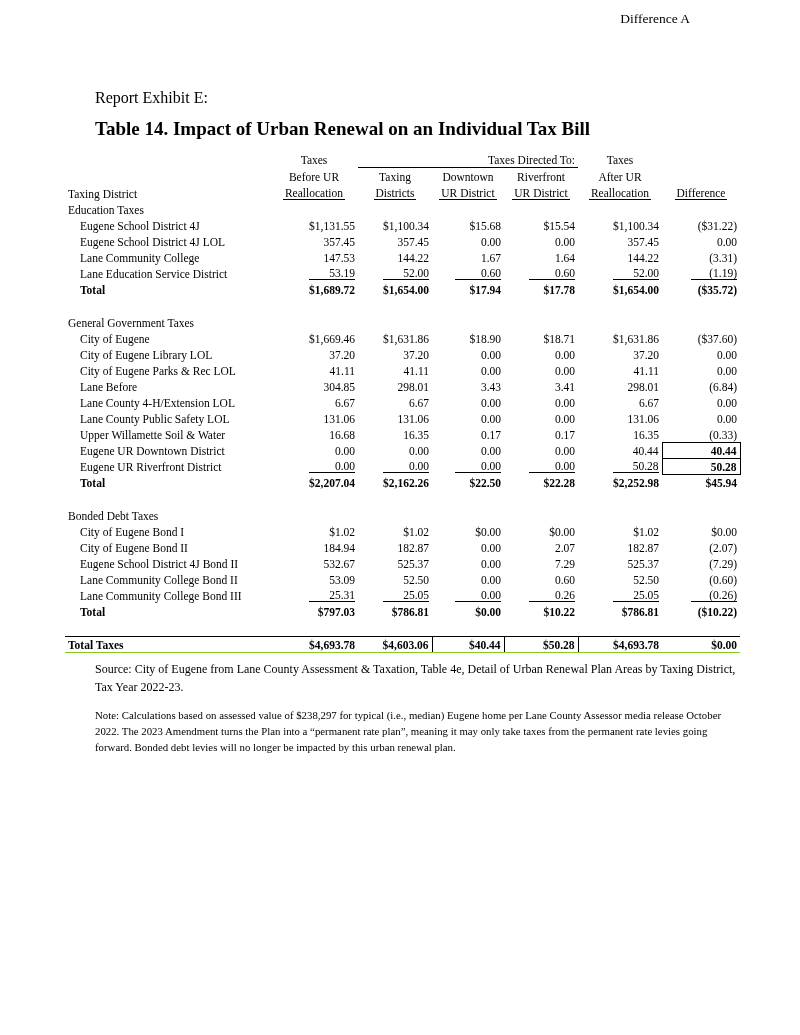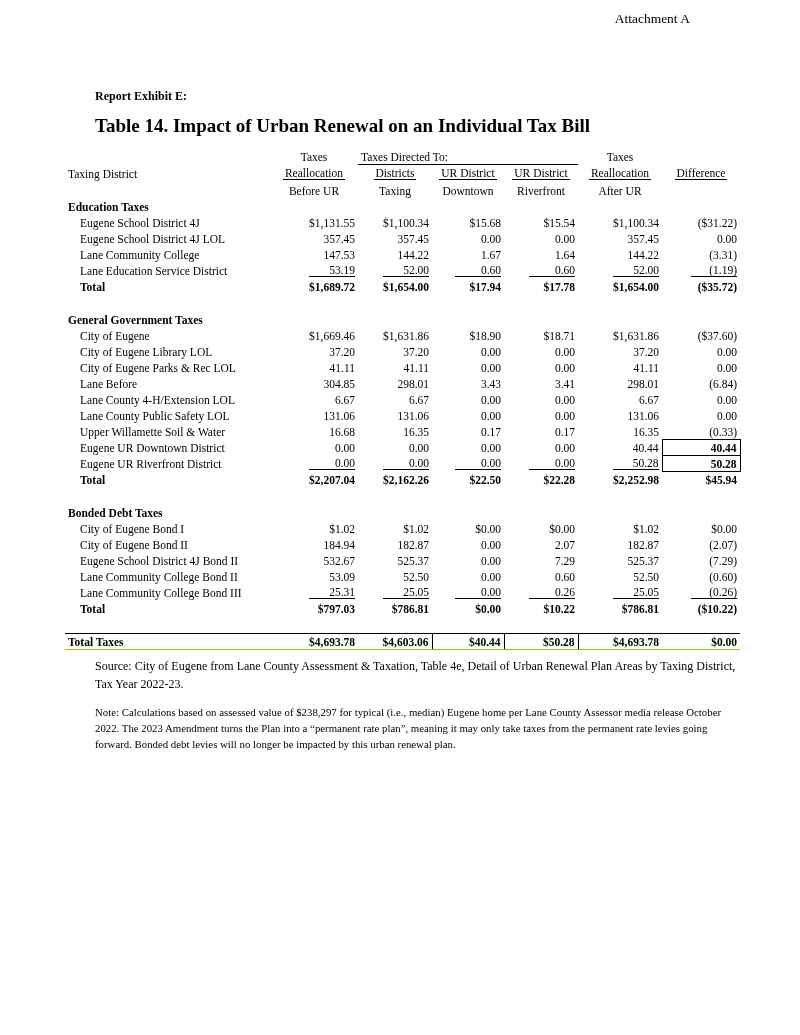--- a/index.html
+++ b/index.html
@@ -5,50 +5,50 @@
   * { box-sizing: border-box; }
   html, body { margin: 0; padding: 0; background: #ffffff; }
   .page {
     width: 800px; height: 1035px; position: relative; margin: 0 auto;
     background: #ffffff; color: #000;
     font-family: "Liberation Serif", "DejaVu Serif", serif;
     overflow: hidden;
   }
   .attachment-label { position: absolute; top: 11px; right: 110px; font-size: 13.5px; }
   .content { position: absolute; top: 89px; left: 65px; width: 695px; }
-  .report-title { font-size: 12px; font-weight: 700; margin: 0 0 11px 30px; }
+  .report-title { font-size: 16px; font-weight: 400; margin: 0 0 11px 30px; }
   .table-title  { font-size: 19px; font-weight: 700; margin: 0 0 10px 30px; }
 
   table.tax-table { border-collapse: collapse; table-layout: fixed; width: 675px; margin-top: 4px; }
   th, td { padding: 1px 3px; height: 16px; vertical-align: bottom; font-weight: 400; font-size: 11.5px; }
   thead th { height: 17px; }
   .num { text-align: right; }
   .label { text-align: left; }
   .hdr-ctr { text-align: center; }
-  .directed-cell { text-align: left; border-bottom: 1px solid #000; }
+  .directed-cell { text-align: right; border-bottom: 1px solid #000; }
   .hul { display: inline-block; border-bottom: 1px solid #000; padding: 0 2px; }
-  .section-row td { font-weight: 700; }
+  .section-row td { font-weight: 400; }
   .indent { padding-left: 15px; }
   .total-row td { font-weight: 700; }
   .uval { display: inline-block; min-width: 46px; border-bottom: 1px solid #000; text-align: right; }
   .boxed { border: 1px solid #000; font-weight: 700; }
   .spacer-row td { height: 17px; }
   .grand-row td { font-weight: 700; border-top: 1px solid #000; border-bottom: 1px solid #84cc16; }
 
   .source-note { font-size: 12px; line-height: 1.5; margin: 7px 0 0 30px; width: 648px; }
   .calc-note   { font-size: 10.8px; line-height: 1.5; margin: 11px 0 0 30px; width: 648px; }
   .footer { position: absolute; top: 1055px; left: 344px; font-size: 14px; white-space: nowrap; }
   .footer .gap { display: inline-block; width: 8px; }
 </style>
 </head>
 <body>
 
 <div class="page">
 
-  <div class="attachment-label">Attachment A</div>
+  <div class="attachment-label">Difference A</div>
 
   <div class="content">
     <h1 class="report-title">Report Exhibit E:</h1>
     <h2 class="table-title">Table 14. Impact of Urban Renewal on an Individual Tax Bill</h2>
 
     <table class="tax-table">
       <colgroup>
         <col style="width:205px">
           <col style="width:88px">
           <col style="width:74px">
@@ -59,37 +59,37 @@
       </colgroup>
       <thead>
         <tr>
           <th class="label"></th>
           <th class="hdr-ctr">Taxes</th>
           <th class="directed-cell" colspan="3">Taxes Directed To:</th>
           <th class="hdr-ctr">Taxes</th>
           <th></th>
         </tr>
         <tr>
+          <th class="label"></th>
+          <th class="hdr-ctr">Before UR</th>
+          <th class="hdr-ctr">Taxing</th>
+          <th class="hdr-ctr">Downtown</th>
+          <th class="hdr-ctr">Riverfront</th>
+          <th class="hdr-ctr">After UR</th>
+          <th></th>
+        </tr>
+        <tr>
           <th class="label">Taxing District</th>
           <th class="hdr-ctr"><span class="hul">Reallocation</span></th>
           <th class="hdr-ctr"><span class="hul">Districts</span></th>
           <th class="hdr-ctr"><span class="hul">UR District</span></th>
           <th class="hdr-ctr"><span class="hul">UR District</span></th>
           <th class="hdr-ctr"><span class="hul">Reallocation</span></th>
           <th class="hdr-ctr"><span class="hul">Difference</span></th>
         </tr>
-        <tr>
-          <th class="label"></th>
-          <th class="hdr-ctr">Before UR</th>
-          <th class="hdr-ctr">Taxing</th>
-          <th class="hdr-ctr">Downtown</th>
-          <th class="hdr-ctr">Riverfront</th>
-          <th class="hdr-ctr">After UR</th>
-          <th></th>
-        </tr>
       </thead>
       <tbody>
           <tr class="section-row">
             <td class="label" colspan="7">Education Taxes</td>
           </tr>
           <tr class="data-row">
             <td class="label indent">Eugene School District 4J</td>
             <td class="num">$1,131.55</td>
             <td class="num">$1,100.34</td>
             <td class="num">$15.68</td>

